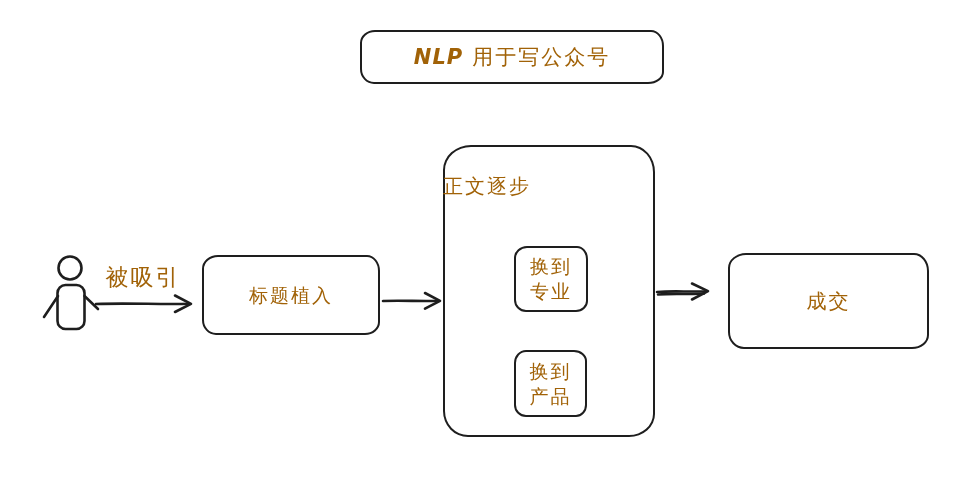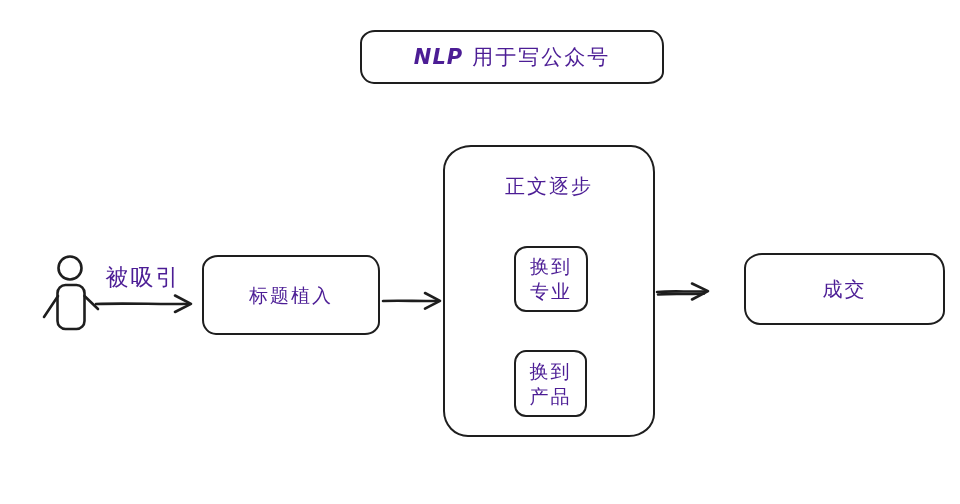--- a/index.html
+++ b/index.html
@@ -6,21 +6,21 @@
     margin: 0;
     padding: 0;
     background: #ffffff;
   }
   .canvas {
     position: relative;
     width: 960px;
     height: 504px;
     background: #ffffff;
     font-family: "DejaVu Sans", "Liberation Sans", sans-serif;
-    color: #4c1d95;
+    color: #a16207;
     overflow: hidden;
   }
   .node {
     position: absolute;
     box-sizing: border-box;
     border: 2.6px solid #1e1e1e;
     background: #ffffff;
     display: flex;
     flex-direction: column;
     align-items: center;
@@ -47,39 +47,38 @@
     text-align: center;
   }
   .node-body-reframe {
     left: 443px; top: 145px; width: 212px; height: 292px;
     border-radius: 28px 24px 26px 25px / 25px 27px 23px 26px;
     justify-content: flex-start;
   }
   .container-title {
     position: absolute;
     left: 443px; top: 172px; width: 212px;
-    text-align: center;
     font-size: 20px;
     line-height: 29px;
     letter-spacing: 2px;
   }
   .node-switch-professional {
     left: 514px; top: 246px; width: 74px; height: 66px;
     border-radius: 13px 11px 12px 12px / 12px 13px 11px 12px;
     font-size: 19px;
     line-height: 25px;
   }
   .node-switch-product {
     left: 514px; top: 350px; width: 73px; height: 67px;
     border-radius: 12px 13px 11px 12px / 13px 11px 12px 12px;
     font-size: 19px;
     line-height: 25px;
   }
   .node-deal {
-    left: 744px; top: 253px; width: 201px; height: 72px;
+    left: 728px; top: 253px; width: 201px; height: 96px;
     border-radius: 18px 15px 17px 16px / 15px 18px 14px 17px;
     font-size: 20px;
   }
   .edge-label {
     position: absolute;
     left: 101px; top: 262px; width: 84px;
     text-align: center;
     font-size: 23px;
     letter-spacing: 2px;
   }

